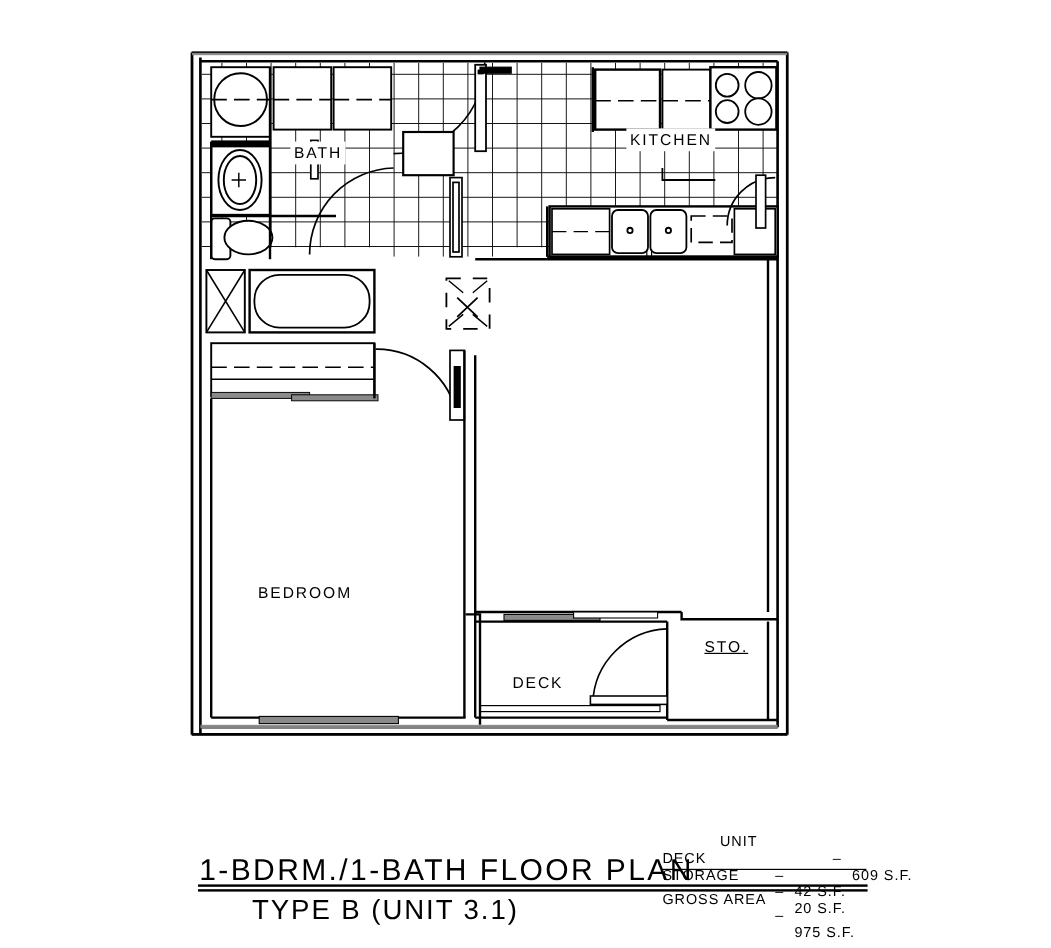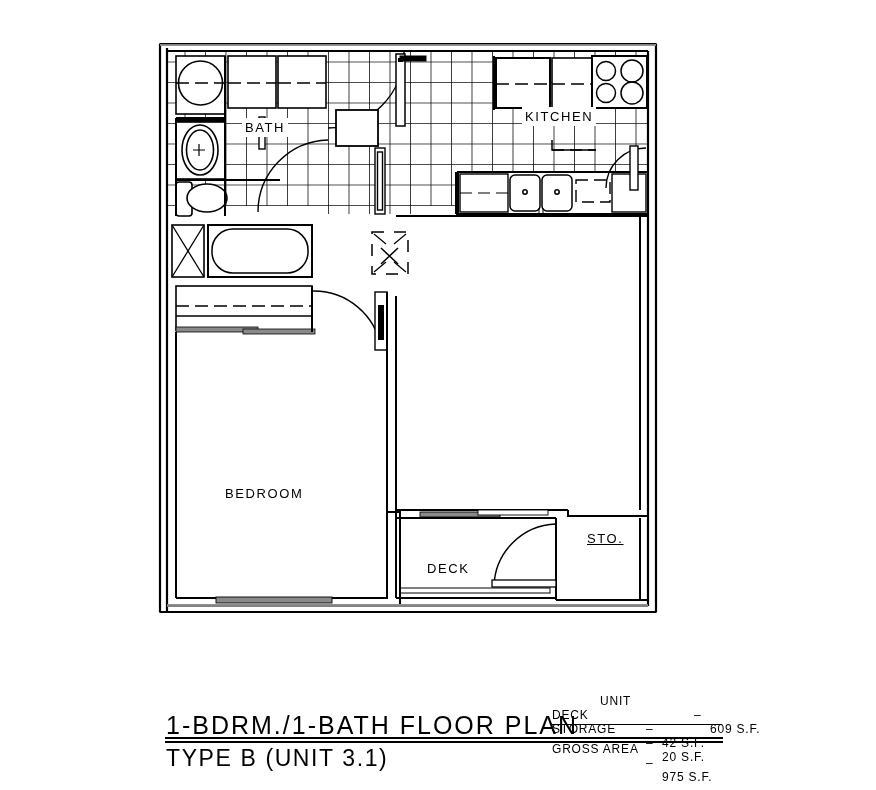--- a/index.html
+++ b/index.html
@@ -47,20 +47,21 @@
   }
   .title-main {
     font-size: 25px;
     letter-spacing: 2.0px;
     font-weight: 400;
   }
   .title-sub {
     font-size: 23px;
     letter-spacing: 1.6px;
     font-weight: 400;
+    margin-left: 44px;
   }
   .area-row {
     position: absolute;
     font-size: 12px;
     letter-spacing: 0.8px;
     white-space: pre;
   }
   .area-label { position: absolute; }
   .area-dash  { position: absolute; }
   .area-value { position: absolute; }
@@ -322,21 +323,21 @@
       <rect x="167" y="604" width="481" height="3"></rect>
       <rect x="160" y="44" width="496" height="2"></rect>
     </g>
   </svg>
 
   <div class="room-label" style="left:242px; top:118px;">BATH</div>
 
   <div class="room-label" style="left:522px; top:107px;">KITCHEN</div>
 
 
-  <div class="room-label" style="left:222px; top:484px;">BEDROOM</div>
+  <div class="room-label" style="left:212px; top:484px;">BEDROOM</div>
 
   <div class="room-label" style="left:424px; top:559px;">DECK</div>
 
   <div class="room-label" style="left:584px; top:529px;text-decoration:underline;">STO.</div>
 
   <div style="position:absolute; left:552px; top:680px;">
     <div class="area-row" style="left:0px; top:0px;margin-left:48px;">
       <span class="area-label" style="left:0px;">UNIT</span>
       <span class="area-dash" style="left:94px;">–</span>
       <span class="area-value" style="left:110px;">609 S.F.</span>

